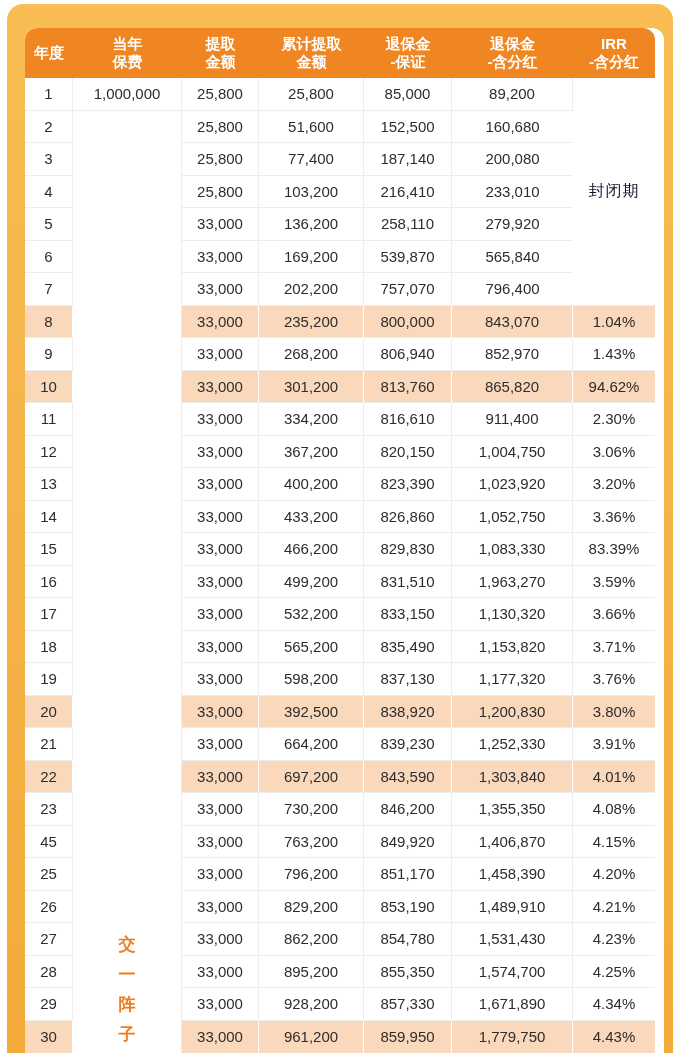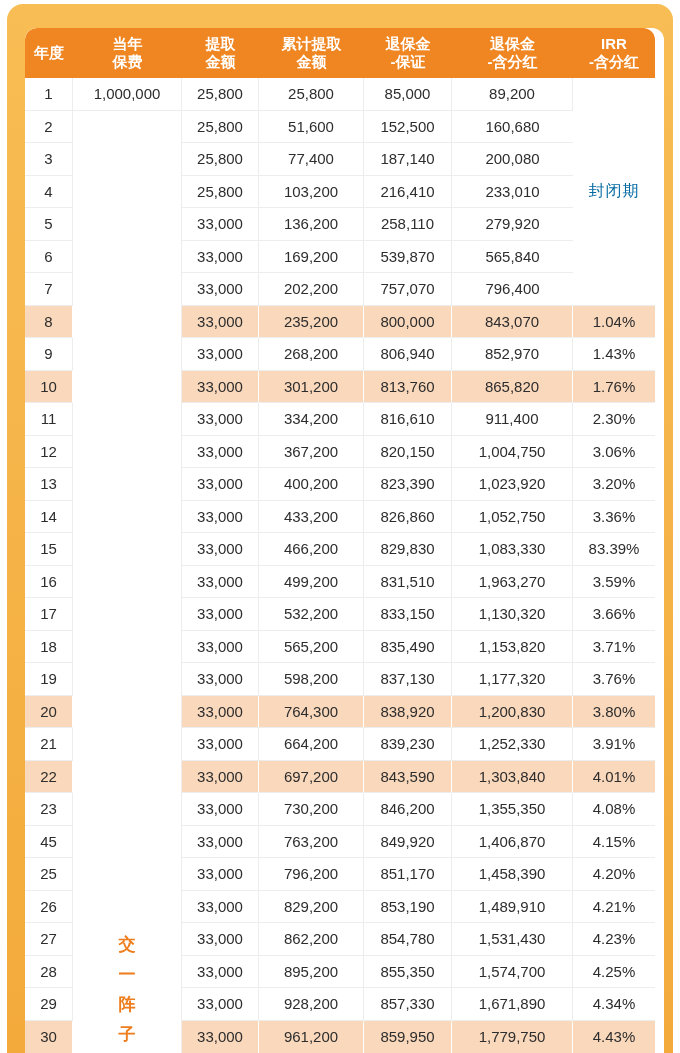--- a/index.html
+++ b/index.html
@@ -56,21 +56,21 @@
     color:#2d2d2d;
     background:#fff;
     border-right:1px solid #ededed;
     border-bottom:1px solid #ededed;
   }
   tbody td:last-child { border-right:0; }
   tbody tr:last-child td { border-bottom:0; }
   td.merged { position:relative; border-bottom:0; }
   td.closed {
     font-size:16px;
-    color:#0369a1;
+    color:#0f172a;
     letter-spacing:1px;
   }
   td.hl {
     background:var(--hl-bg);
     border-right-color:#fff;
   }
   .vnote {
     position:absolute;
     left:0; right:0; bottom:3px;
     display:flex;
@@ -190,21 +190,21 @@
             <td class="cell">806,940</td>
             <td class="cell">852,970</td>
             <td class="cell">1.43%</td>
           </tr>
           <tr>
             <td class="cell hl">10</td>
             <td class="cell hl">33,000</td>
             <td class="cell hl">301,200</td>
             <td class="cell hl">813,760</td>
             <td class="cell hl">865,820</td>
-            <td class="cell hl">1.76%</td>
+            <td class="cell hl">94.62%</td>
           </tr>
           <tr>
             <td class="cell">11</td>
             <td class="cell">33,000</td>
             <td class="cell">334,200</td>
             <td class="cell">816,610</td>
             <td class="cell">911,400</td>
             <td class="cell">2.30%</td>
           </tr>
           <tr>
@@ -267,21 +267,21 @@
             <td class="cell">19</td>
             <td class="cell">33,000</td>
             <td class="cell">598,200</td>
             <td class="cell">837,130</td>
             <td class="cell">1,177,320</td>
             <td class="cell">3.76%</td>
           </tr>
           <tr>
             <td class="cell hl">20</td>
             <td class="cell hl">33,000</td>
-            <td class="cell hl">764,300</td>
+            <td class="cell hl">392,500</td>
             <td class="cell hl">838,920</td>
             <td class="cell hl">1,200,830</td>
             <td class="cell hl">3.80%</td>
           </tr>
           <tr>
             <td class="cell">21</td>
             <td class="cell">33,000</td>
             <td class="cell">664,200</td>
             <td class="cell">839,230</td>
             <td class="cell">1,252,330</td>

